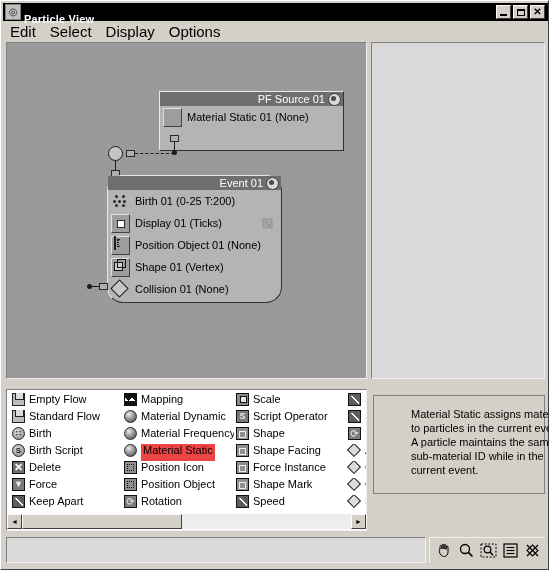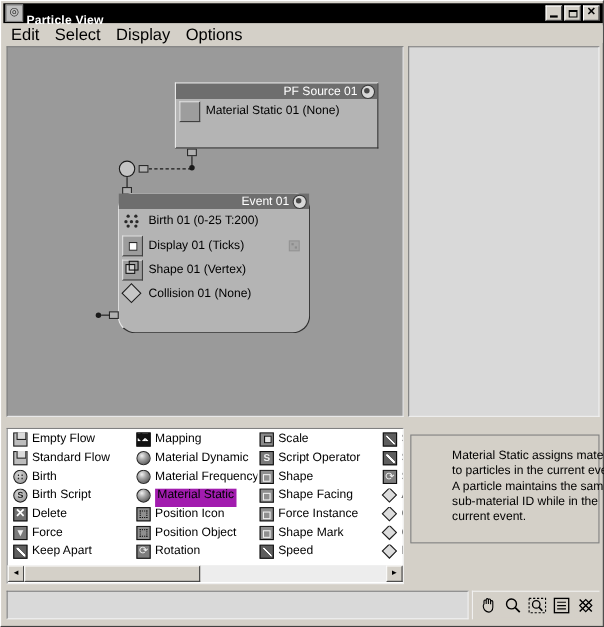--- a/index.html
+++ b/index.html
@@ -123,21 +123,21 @@
   .depot{position:absolute;left:5px;top:388px;width:361px;height:142px;
          background:#fff;
          border-left:1px solid #808080;border-top:1px solid #808080;
          border-right:1px solid #f0f0f0;border-bottom:1px solid #f0f0f0;
          box-sizing:border-box;overflow:hidden;}
   .depot-cols{position:absolute;left:3px;top:3px;display:flex;}
   .dcol{width:112px;flex:0 0 112px;}
   .ditem{height:17px;display:flex;gap:4px;padding-left:2px;
          white-space:nowrap;overflow:hidden;}
   .ditem .dlbl{font-size:11px;color:#000;}
-  .ditem.sel .dlbl{background:#a21caf;padding:0 2px;}
+  .ditem.sel .dlbl{background:#ef4444;padding:0 2px;}
   .dicon{width:13px;height:13px;flex:0 0 auto;position:relative;}
   .di-flow{background:#bdbdbd;border:1px solid #222;box-sizing:border-box;}
   .di-flow::after{content:"";position:absolute;left:2px;top:-3px;width:9px;height:9px;
                   background:#dcdcdc;border:1px solid #222;box-sizing:border-box;}
   .di-circ{border-radius:50%;background:radial-gradient(circle at 38% 32%,#d8d8d8,#8a8a8a);
            border:1px solid #1e1e1e;box-sizing:border-box;
            display:flex;align-items:center;justify-content:center;
            font-size:8px;font-weight:bold;color:#1e1e1e;line-height:1;}
   .di-x{background:#6f6f6f;border:1px solid #111;box-sizing:border-box;
         display:flex;align-items:center;justify-content:center;
@@ -233,21 +233,21 @@
 
   <div class="menubar">
     <div class="menu-item">Edit</div>
     <div class="menu-item">Select</div>
     <div class="menu-item">Display</div>
     <div class="menu-item">Options</div>
   </div>
 
   <div class="canvas-wrap">
 
-    <div class="node" style="left:152px;top:32px;width:185px;height:60px;">
+    <div class="node" style="left:152px;top:48px;width:185px;height:60px;">
       <div class="node-head">
         <span class="ttl">PF Source 01</span>
         <span class="bulb"></span>
       </div>
       <div class="node-row">
         <span class="opicon"><span class="ic-sphere2"></span></span>
         <span class="lbl">Material Static 01 (None)</span>
       </div>
     </div>
 
@@ -283,20 +283,24 @@
         <span class="lbl">Display 01 (Ticks)</span>
         <span class="ghost">
           <svg width="11" height="11" viewBox="0 0 11 11">
               <rect x="1" y="1" width="9" height="9" fill="#8a8a8a" stroke="#555"></rect>
               <rect x="3" y="3" width="2" height="2" fill="#444"></rect>
               <rect x="6" y="6" width="2" height="2" fill="#444"></rect>
             </svg>
         </span>
       </div>
       <div class="node-row">
+        <span class="opicon"><span class="ic-pos"></span></span>
+        <span class="lbl">Position Object 01 (None)</span>
+      </div>
+      <div class="node-row">
         <span class="opicon"><span class="ic-cube"></span></span>
         <span class="lbl">Shape 01 (Vertex)</span>
       </div>
       <div class="node-row">
         <span class="opicon circ ic-diamond"></span>
         <span class="lbl">Collision 01 (None)</span>
       </div>
     </div>
 
     <div class="plug" style="left:92px;top:240px;"></div>

